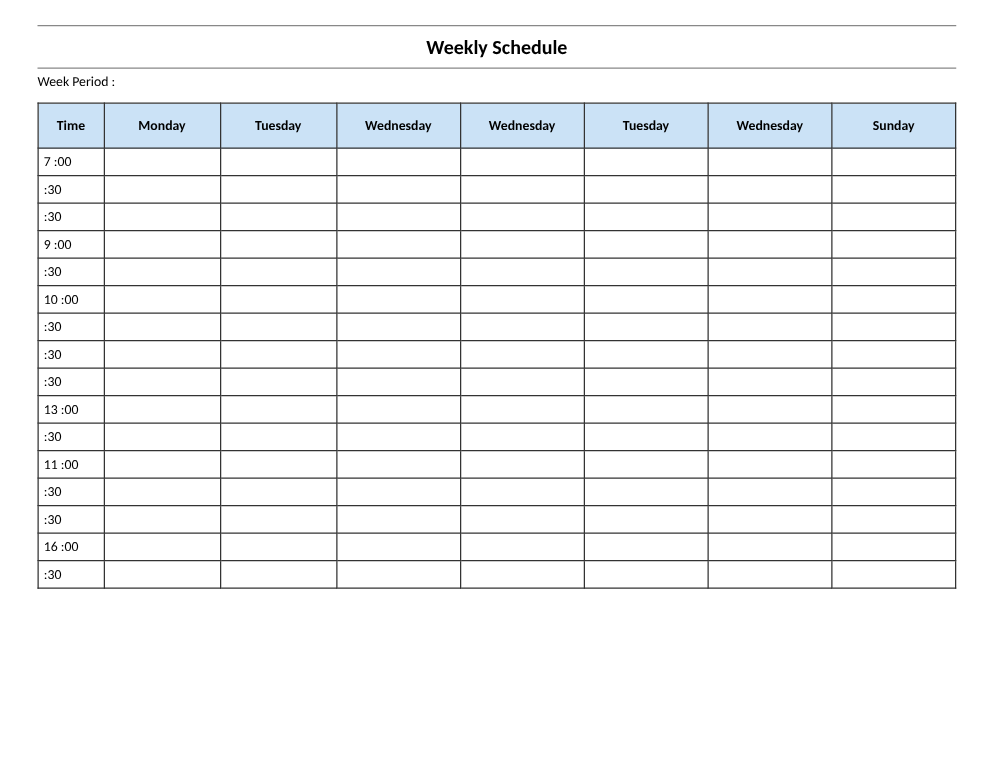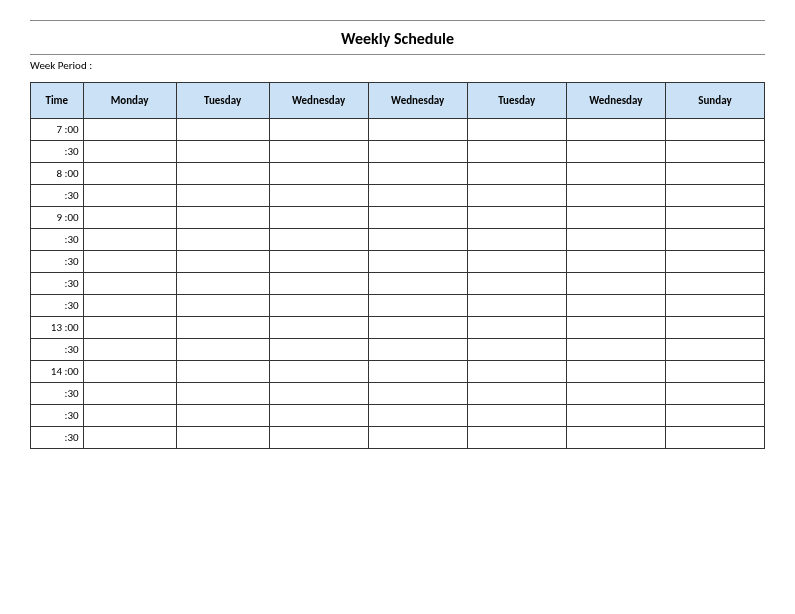--- a/index.html
+++ b/index.html
@@ -41,21 +41,20 @@
     font-weight: bold;
     text-align: center;
     height: 36px;
     margin-top: 36px;
   }
   col.time-col { width: 52px; }
   col.day-col-mon { width: 92px; }
   col.day-col-tue { width: 92px; }
   col.day-col { width: 98px; }
   td.time-cell {
-    text-align: right;
     padding-right: 6px;
   }
   
 </style>
 </head>
 <body>
 
 <hr class="hr-top">
 <div class="title">Weekly Schedule</div>
 <hr class="hr-bottom">
@@ -99,30 +98,20 @@
         <td class="time-cell">:30</td>
         <td></td>
         <td></td>
         <td></td>
         <td></td>
         <td></td>
         <td></td>
         <td></td>
       </tr>
       <tr>
-        <td class="time-cell">8  :00</td>
-        <td></td>
-        <td></td>
-        <td></td>
-        <td></td>
-        <td></td>
-        <td></td>
-        <td></td>
-      </tr>
-      <tr>
         <td class="time-cell">:30</td>
         <td></td>
         <td></td>
         <td></td>
         <td></td>
         <td></td>
         <td></td>
         <td></td>
       </tr>
       <tr>
@@ -139,20 +128,30 @@
         <td class="time-cell">:30</td>
         <td></td>
         <td></td>
         <td></td>
         <td></td>
         <td></td>
         <td></td>
         <td></td>
       </tr>
       <tr>
+        <td class="time-cell">10  :00</td>
+        <td></td>
+        <td></td>
+        <td></td>
+        <td></td>
+        <td></td>
+        <td></td>
+        <td></td>
+      </tr>
+      <tr>
         <td class="time-cell">:30</td>
         <td></td>
         <td></td>
         <td></td>
         <td></td>
         <td></td>
         <td></td>
         <td></td>
       </tr>
       <tr>
@@ -189,41 +188,51 @@
         <td class="time-cell">:30</td>
         <td></td>
         <td></td>
         <td></td>
         <td></td>
         <td></td>
         <td></td>
         <td></td>
       </tr>
       <tr>
-        <td class="time-cell">14  :00</td>
-        <td></td>
-        <td></td>
-        <td></td>
-        <td></td>
-        <td></td>
-        <td></td>
-        <td></td>
-      </tr>
-      <tr>
-        <td class="time-cell">:30</td>
-        <td></td>
-        <td></td>
-        <td></td>
-        <td></td>
-        <td></td>
-        <td></td>
-        <td></td>
-      </tr>
-      <tr>
-        <td class="time-cell">:30</td>
+        <td class="time-cell">11  :00</td>
+        <td></td>
+        <td></td>
+        <td></td>
+        <td></td>
+        <td></td>
+        <td></td>
+        <td></td>
+      </tr>
+      <tr>
+        <td class="time-cell">:30</td>
+        <td></td>
+        <td></td>
+        <td></td>
+        <td></td>
+        <td></td>
+        <td></td>
+        <td></td>
+      </tr>
+      <tr>
+        <td class="time-cell">:30</td>
+        <td></td>
+        <td></td>
+        <td></td>
+        <td></td>
+        <td></td>
+        <td></td>
+        <td></td>
+      </tr>
+      <tr>
+        <td class="time-cell">16  :00</td>
         <td></td>
         <td></td>
         <td></td>
         <td></td>
         <td></td>
         <td></td>
         <td></td>
       </tr>
       <tr>
         <td class="time-cell">:30</td>

